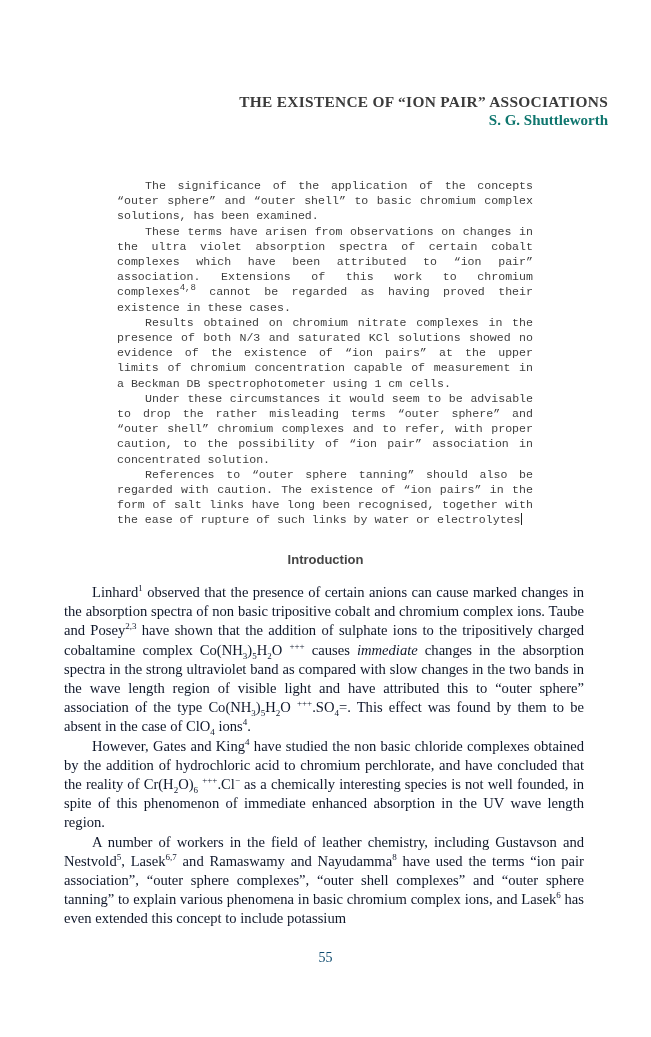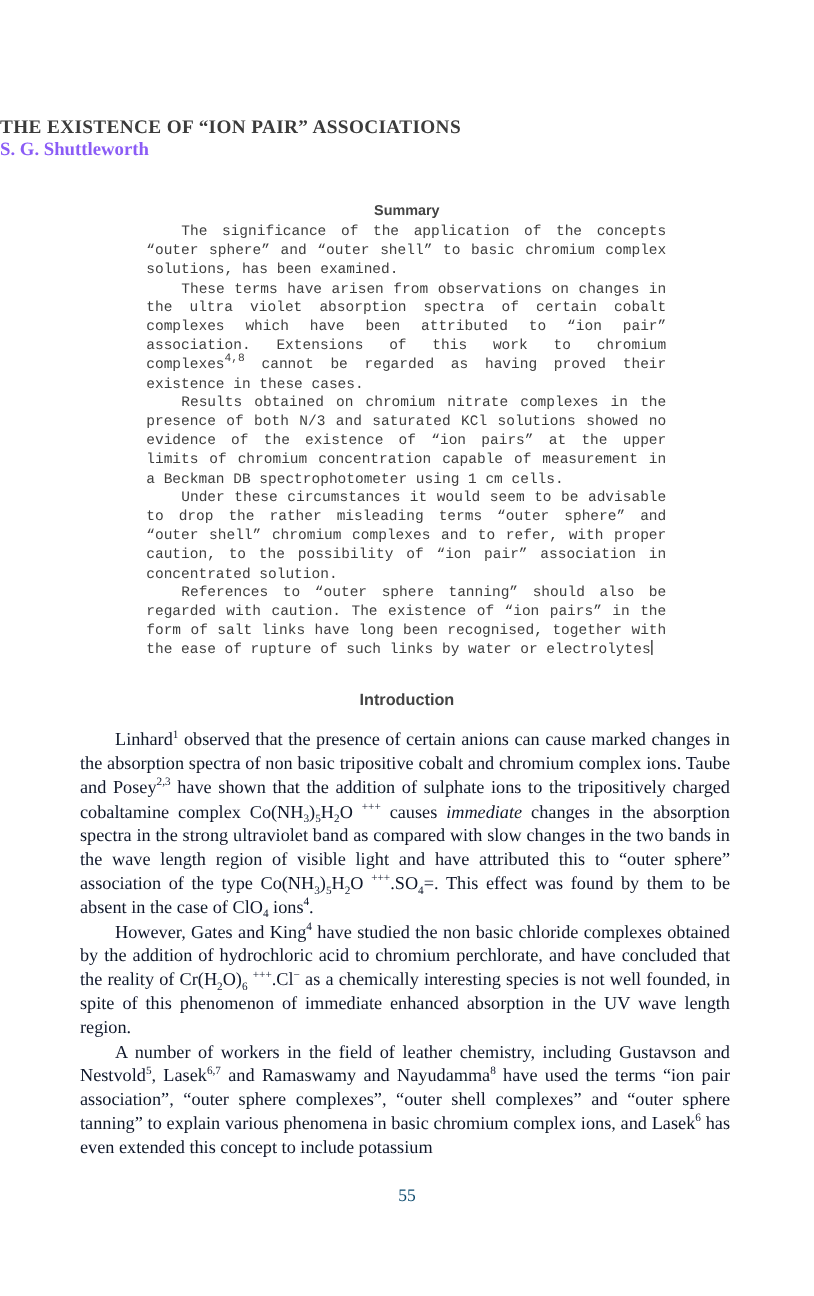--- a/index.html
+++ b/index.html
@@ -1,21 +1,21 @@
 <!DOCTYPE html>
 <html><head>
 <meta charset="utf-8">
 <style>
   html, body { margin: 0; padding: 0; background: #ffffff; }
   body { width: 651px; height: 1037px; position: relative; overflow: hidden;
          font-family: "Liberation Serif", "DejaVu Serif", serif; color: #3a3a3a; }
   .page { position: absolute; left: 0; top: 0; width: 651px; height: 1037px; }
-  .title-block { position: absolute; top: 92px; left: 0; width: 608px; text-align: left; }
+  .title-block { position: absolute; top: 92px; left: 0; width: 608px; text-align: right; }
   .title-line { font-weight: bold; font-size: 15.4px; line-height: 19px; letter-spacing: 0.3px; color: #3b3b3b; }
-  .author { font-weight: bold; font-size: 15px; line-height: 19px; color: #8b5cf6; }
+  .author { font-weight: bold; font-size: 15px; line-height: 19px; color: #0f766e; }
   .summary-head { position: absolute; top: 163px; left: 0; width: 651px; text-align: center;
                   font-weight: bold; font-size: 11.5px; color: #444; font-family: "Liberation Sans", sans-serif; font-stretch: condensed; }
   .summary { position: absolute; top: 178px; left: 117px; width: 416px; font-size: 11.6px; line-height: 15.2px; text-align: justify; color: #3e3e3e; font-family: Liberation Mono, monospace; }
   .summary p { margin: 0; text-indent: 28px; }
   .intro-head { position: absolute; top: 552px; left: 0; width: 651px; text-align: center;
                 font-weight: bold; font-size: 13px; color: #444; font-family: "Liberation Sans", sans-serif; }
   .body-text { position: absolute; top: 583px; left: 64px; width: 520px; font-size: 14.6px; line-height: 19.2px; text-align: justify; color: #0f172a; }
   .body-text p { margin: 0; text-indent: 28px; }
   sup { font-size: 9px; line-height: 0; }
   sub { font-size: 9px; line-height: 0; }
@@ -25,21 +25,20 @@
 </head>
 <body>
 
 <div class="page">
 
   <div class="title-block">
     <div class="title-line">THE EXISTENCE OF “ION PAIR” ASSOCIATIONS</div>
     <div class="author">S. G. Shuttleworth</div>
   </div>
 
-  <div class="summary-head">Summary</div>
 
   <div class="summary">
     <p><span>The significance of the application of the concepts “outer sphere” and “outer shell” to basic chromium complex solutions, has been examined.</span></p>
     <p><span>These terms have arisen from observations on changes in the ultra violet absorption spectra of certain cobalt complexes which have been attributed to “ion pair” association. Extensions of this work to chromium complexes</span><sup>4,8</sup><span> cannot be regarded as having proved their existence in these cases.</span></p>
     <p><span>Results obtained on chromium nitrate complexes in the presence of both N/3 and saturated KCl solutions showed no evidence of the existence of “ion pairs” at the upper limits of chromium concentration capable of measurement in a Beckman DB spectrophotometer using 1 cm cells.</span></p>
     <p><span>Under these circumstances it would seem to be advisable to drop the rather misleading terms “outer sphere” and “outer shell” chromium complexes and to refer, with proper caution, to the possibility of “ion pair” association in concentrated solution.</span></p>
     <p><span>References to “outer sphere tanning” should also be regarded with caution. The existence of “ion pairs” in the form of salt links have long been recognised, together with the ease of rupture of such links by water or electrolytes</span><span class="cursor"></span></p>
   </div>
 
   <div class="intro-head">Introduction</div>

